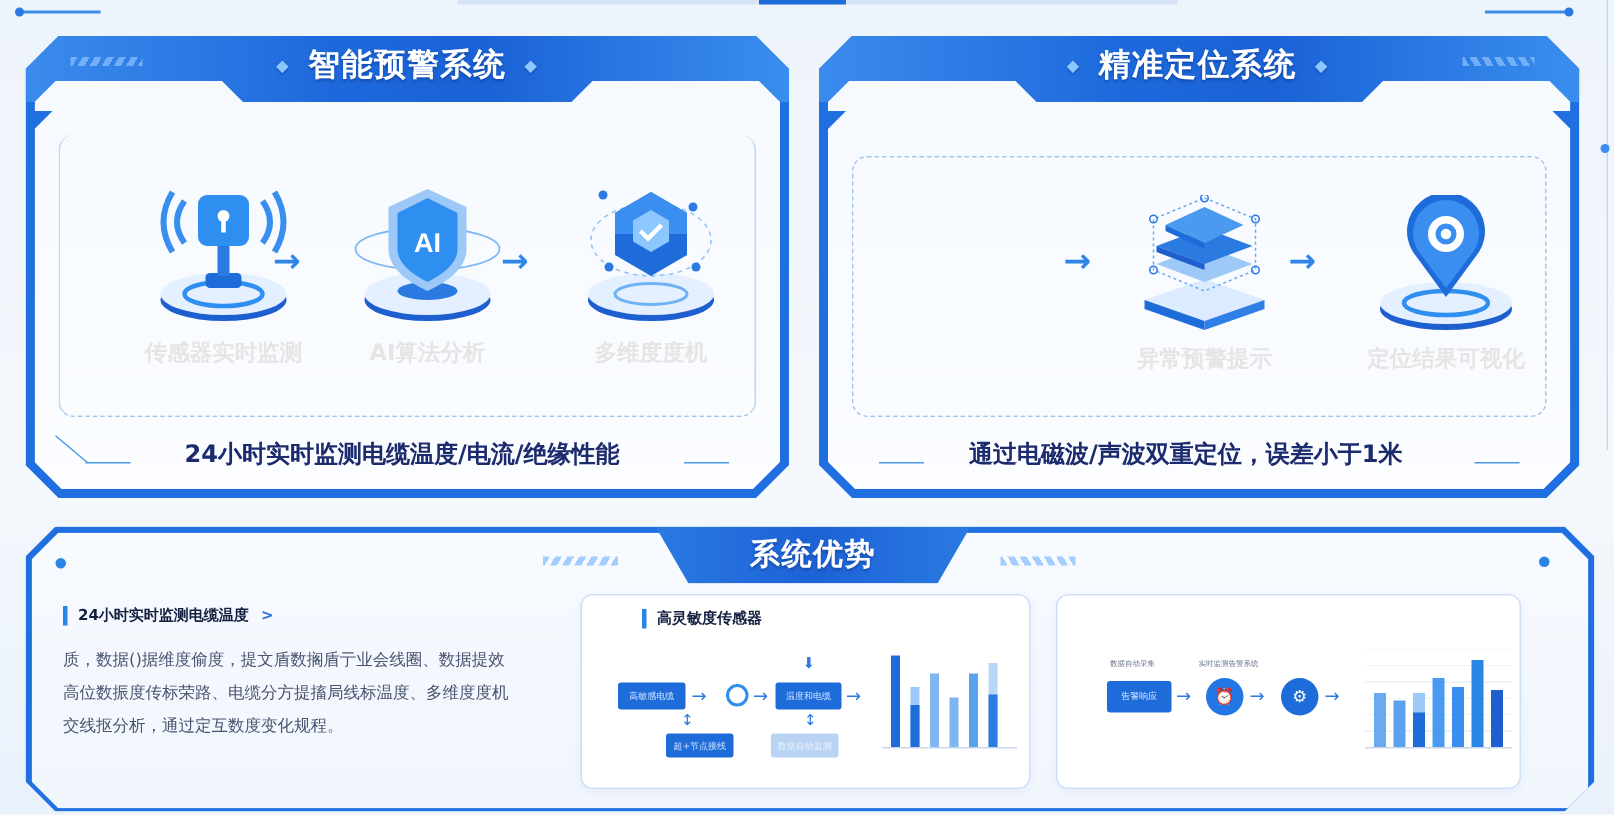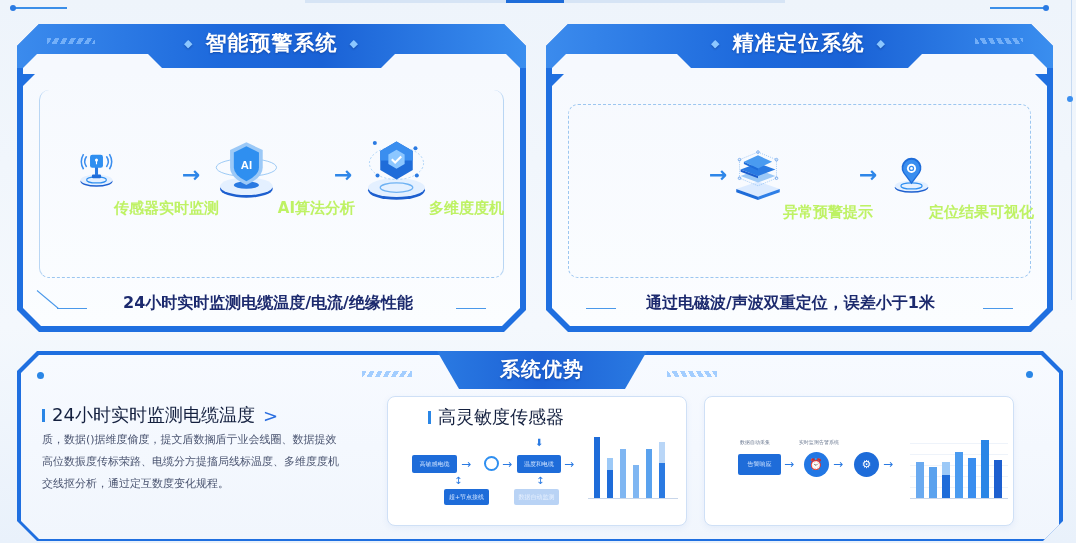--- a/index.html
+++ b/index.html
@@ -5,26 +5,26 @@
 *{box-sizing:border-box;margin:0;padding:0}
 html,body{width:1076px;height:543px;overflow:hidden}
 body{background:linear-gradient(180deg,#eef4fb 0%,#f4f8fd 60%,#e9f1fb 100%);font-family:"DejaVu Sans","Liberation Sans",sans-serif;color:#1a2a5a;position:relative}
 .topdeco{position:absolute;top:0;left:0;width:1076px;height:20px}
 .panel{position:absolute;background:#fff;clip-path:polygon(22px 0,calc(100% - 22px) 0,100% 22px,100% calc(100% - 22px),calc(100% - 22px) 100%,22px 100%,0 calc(100% - 22px),0 22px);background:#1f6fe0}
 .panel-inner{position:absolute;left:6px;top:6px;right:6px;bottom:6px;background:linear-gradient(180deg,#f6f9fe,#fbfdff);clip-path:polygon(18px 0,calc(100% - 18px) 0,100% 18px,100% calc(100% - 18px),calc(100% - 18px) 100%,18px 100%,0 calc(100% - 18px),0 18px)}
 .header-bar{position:absolute;left:0;right:0;top:0;height:44px;background:linear-gradient(90deg,#3b8bed,#1d69dc 40%,#1a62d6 60%,#3a8eef)}
 .title-tab{position:absolute;top:0;height:38px;display:flex;align-items:center;justify-content:center;color:#fff;font-weight:bold;font-size:21px;letter-spacing:1px;text-shadow:0 1px 2px rgba(0,30,100,.4)}
 .title-tab .dia{font-size:11px;color:#8cc7ff;margin:0 12px}
 .dash-box{position:absolute;border:1px dashed #9cc6f0;border-radius:10px}
-.step{position:absolute;display:flex;flex-direction:row;align-items:flex-end;width:140px}
-.step-label{font-size:15px;font-weight:bold;color:#bef264;margin-top:8px;white-space:nowrap}
+.step{position:absolute;display:flex;flex-direction:column;align-items:center;width:140px}
+.step-label{font-size:15px;font-weight:bold;color:#e5e5e5;margin-top:8px;white-space:nowrap}
 .arrow{position:absolute;color:#2e86e8;font-size:22px;font-weight:bold}
 .footer-text{position:absolute;font-size:16px;font-weight:bold;color:#1c2a6e;white-space:nowrap}
 .card{position:absolute;background:#fff;border:1px solid #cfe0f6;border-radius:8px;box-shadow:0 2px 6px rgba(60,120,200,.08)}
-.card-title{position:absolute;font-size:18px;font-weight:normal;color:#14203f;white-space:nowrap;display:flex;align-items:center}
+.card-title{position:absolute;font-size:10px;font-weight:bold;color:#14203f;white-space:nowrap;display:flex;align-items:center}
 .card-title .bar{display:inline-block;width:3px;height:13px;background:#2a86e6;margin-right:7px}
 .desc{position:absolute;font-size:11px;color:#4a5470;line-height:22px}
 .flowbox{position:absolute;background:#1e6cd9;color:#cfe3ff;font-size:6px;display:flex;align-items:center;justify-content:center;border-radius:2px}
 .mini-chart{position:absolute}
 .bar-el{position:absolute;bottom:0}
 </style>
 </head>
 <body>
 
 <div class="topdeco">

